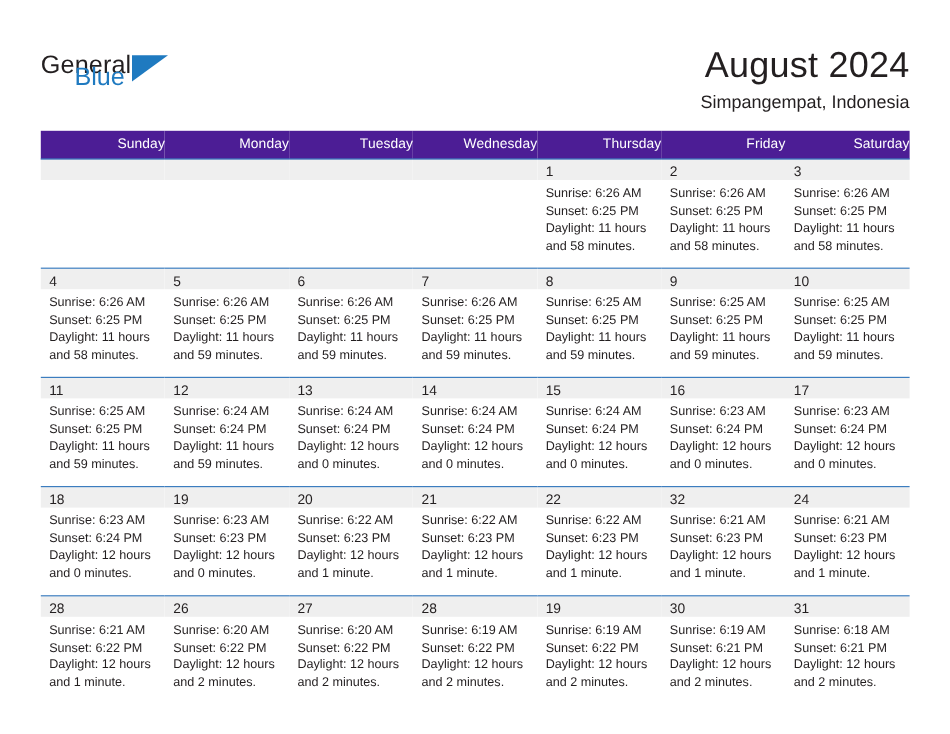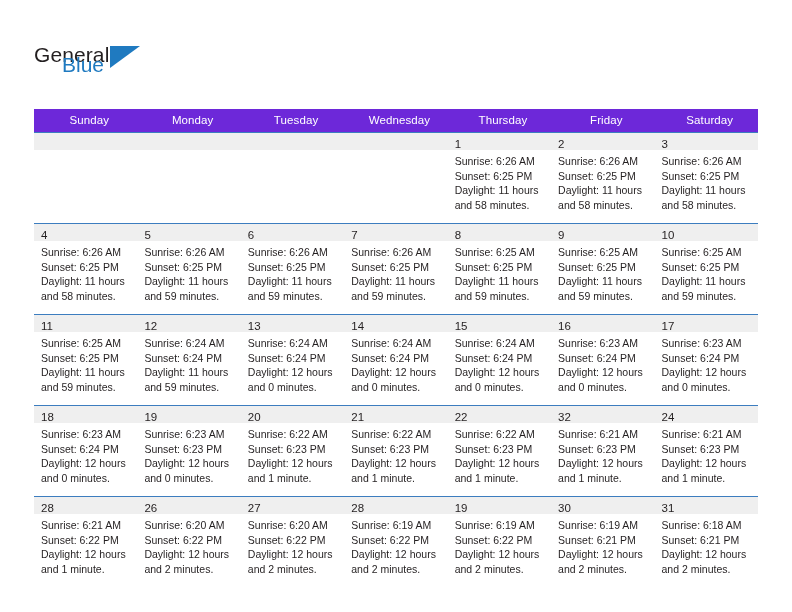--- a/index.html
+++ b/index.html
@@ -87,25 +87,25 @@
 
   
   .calendar {
     width: 724px;
     border-collapse: collapse;
     table-layout: fixed;
   }
   .calendar col { width: 14.2857%; }
 
   thead th {
-    background: #6d28d9;
+    background: #4c1d95;
     color: #ffffff;
     font-size: 11.5px;
     font-weight: normal;
-    text-align: center;
+    text-align: right;
     padding: 5px 0 6px 7px;
     height: 12px;
     letter-spacing: 0.1px;
   }
 
   tbody tr.week {
     height: 90px;
   }
 
   td.day {
@@ -145,20 +145,22 @@
 
   <div class="header">
 
     <div class="logo">
       <span class="logo-general">General</span>
       <span class="logo-triangle"></span>
       <span class="logo-blue">Blue</span>
     </div>
 
     <div class="title-block">
+      <div class="cal-title">August 2024</div>
+      <div class="cal-subtitle">Simpangempat, Indonesia</div>
     </div>
 
   </div>
 
   <table class="calendar">
     <colgroup>
       <col>
         <col>
         <col>
         <col>

